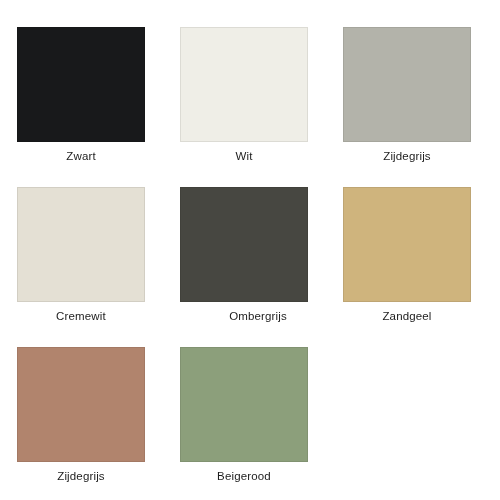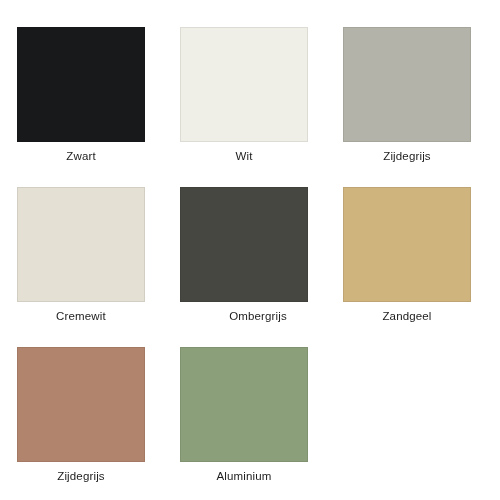--- a/index.html
+++ b/index.html
@@ -84,16 +84,16 @@
     <div class="swatch-label" style="color: rgb(29, 29, 29); text-align: center;">Zandgeel</div>
   </div>
 
   <div class="swatch-cell">
     <div class="swatch-chip" style="background-color: rgb(177, 132, 109);"></div>
     <div class="swatch-label" style="color: rgb(29, 29, 29);">Zijdegrijs</div>
   </div>
 
   <div class="swatch-cell">
     <div class="swatch-chip" style="background-color: rgb(140, 159, 123);"></div>
-    <div class="swatch-label" style="color: rgb(29, 29, 29);">Aluminium</div>
+    <div class="swatch-label" style="color: rgb(29, 29, 29);">Beigerood</div>
   </div>
 
 </div>
 
 </body></html>

